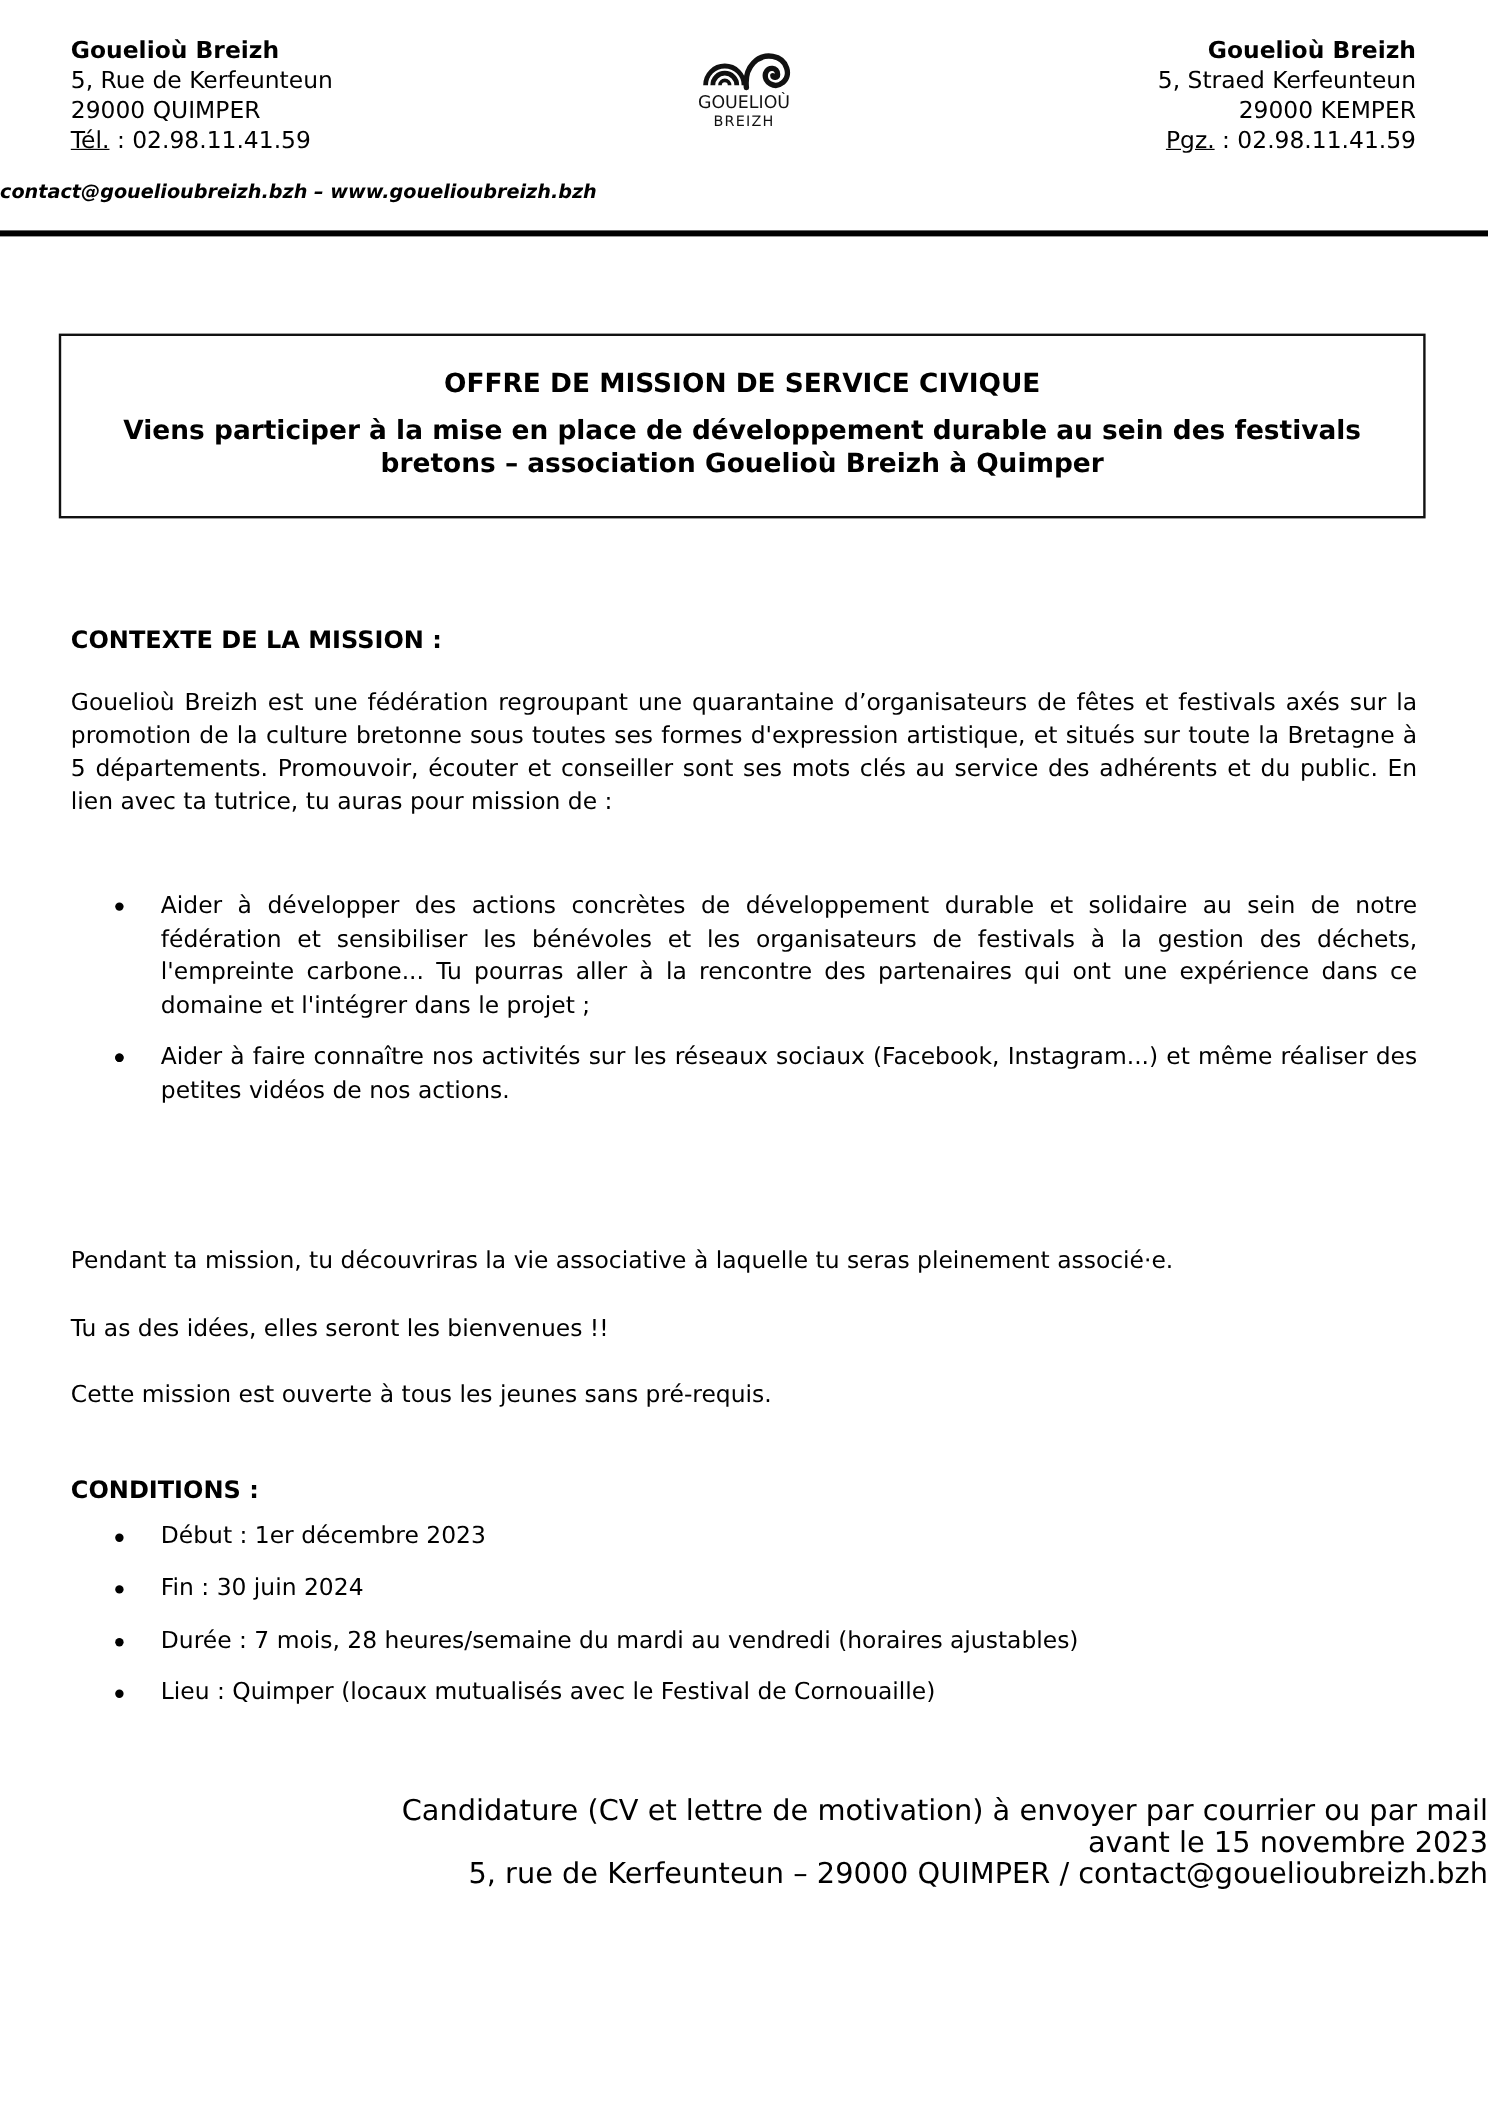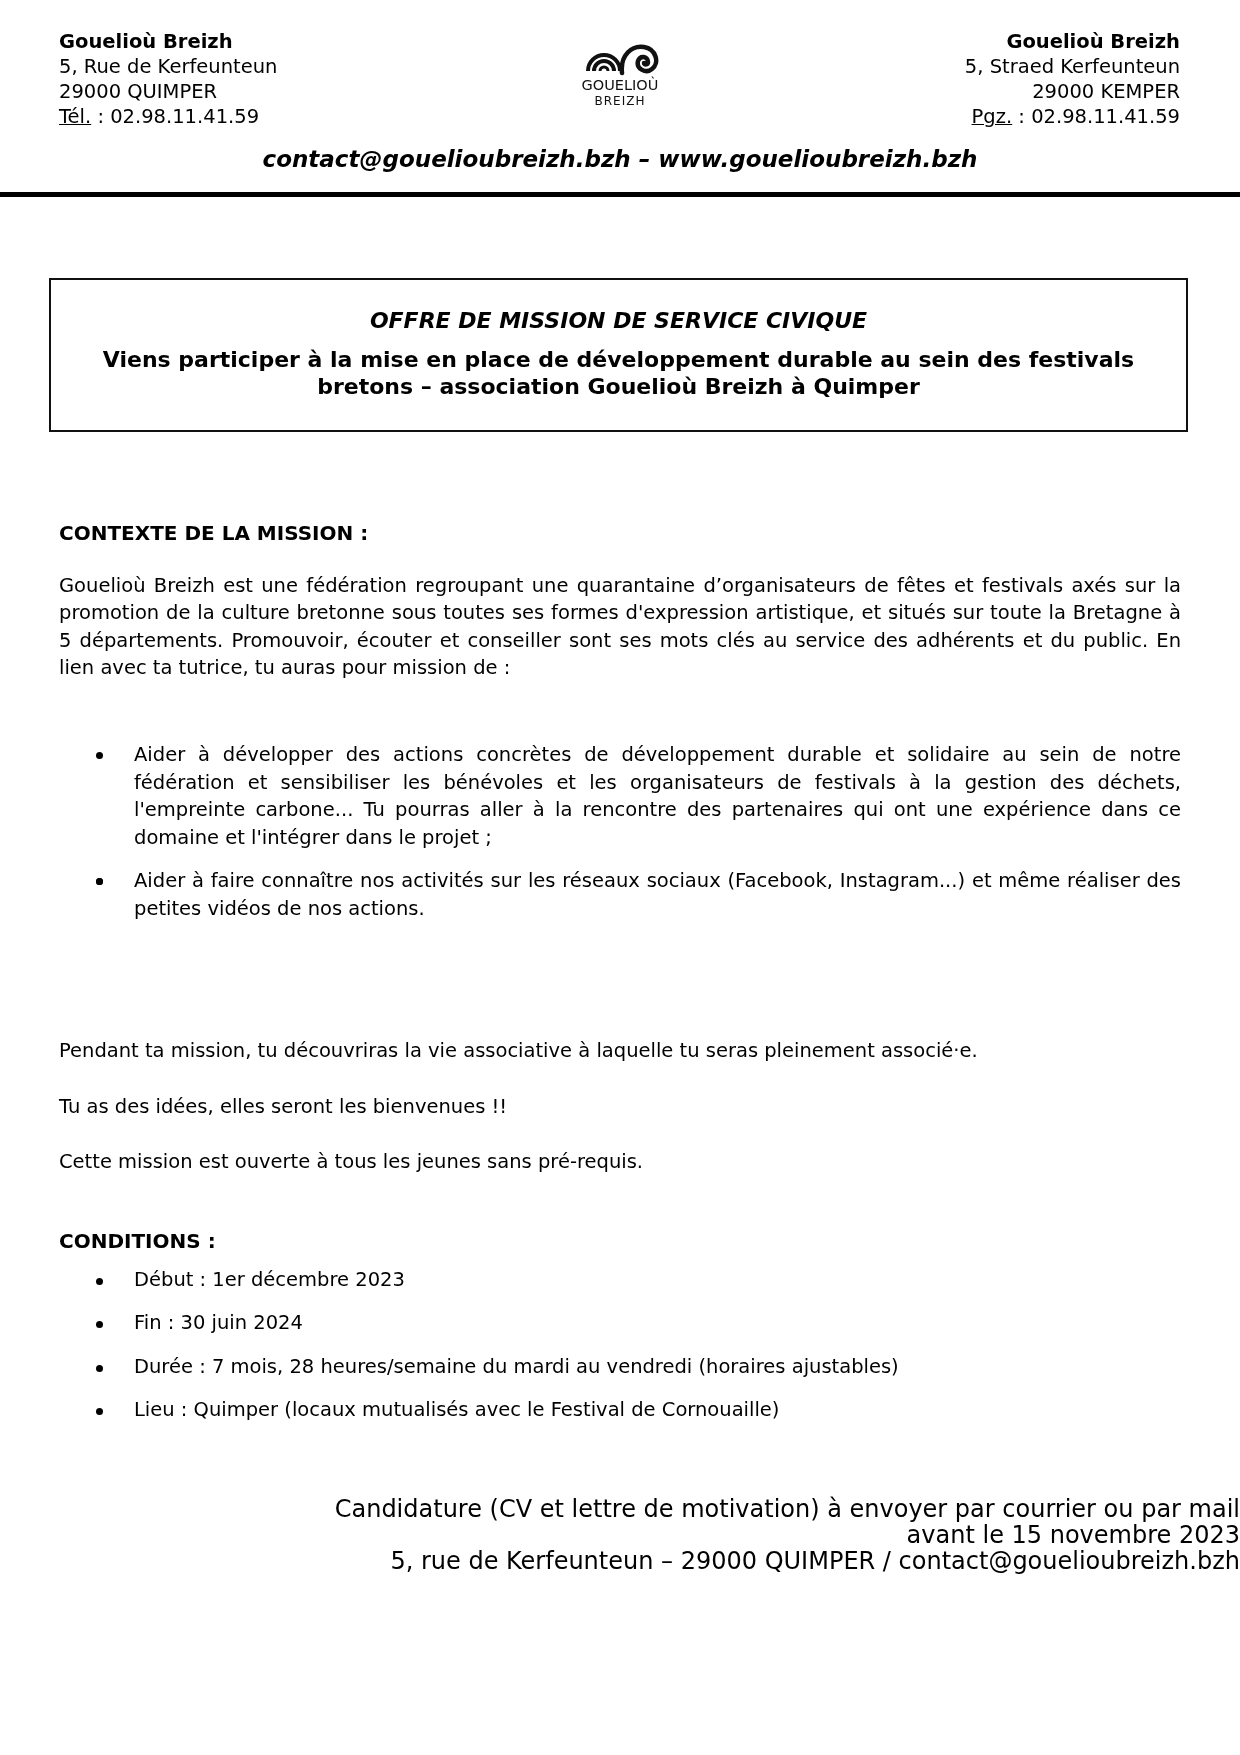--- a/index.html
+++ b/index.html
@@ -9,30 +9,30 @@
     }
     .abs { position: absolute; }
     
     .addr { font-size: 19.5px; line-height: 25px; }
     .addr .name { font-weight: bold; }
     .addr-left { left: 59px; top: 29px; text-align: left; }
     .addr-right { right: 60px; top: 29px; text-align: right; }
     .u { text-decoration: underline; }
     .logo { left: 570px; top: 43px; width: 100px; height: 75px; }
     .contact-line {
-      left: 0; width: 1240px; top: 147px; text-align: center;
-      font-weight: bold; font-style: italic; font-size: 23px; line-height: 25px;
+      left: 0; width: 1240px; top: 147px; text-align: left;
+      font-weight: bold; font-style: italic; font-size: 16px; line-height: 25px;
     }
     .rule { left: 0; top: 192px; width: 1240px; height: 5px; background: #000; }
     
     .title-box {
       left: 49px; top: 278px; width: 1135px; height: 150px;
       border: 2px solid #111; text-align: center;
     }
-    .title-box .t1 { margin-top: 26px; font-size: 22px; font-weight: bold; line-height: 30px; font-style: italic; }
+    .title-box .t1 { margin-top: 26px; font-size: 22px; font-weight: bold; line-height: 30px; }
     .title-box .t2 { margin-top: 10px; font-size: 22px; font-weight: bold; line-height: 27px; padding: 0 20px; }
     
     .body-text { font-size: 19.5px; line-height: 27.5px; }
     .h { font-weight: bold; font-size: 20px; }
     .section-contexte { left: 59px; top: 520px; width: 1122px; }
     .para { text-align: justify; margin: 0; }
     .h + .para { margin-top: 24px; }
     .bullets { margin: 0; padding: 0; list-style: none; }
     .bullets li { position: relative; padding-left: 75px; text-align: justify; }
     .bullets li .dot {

